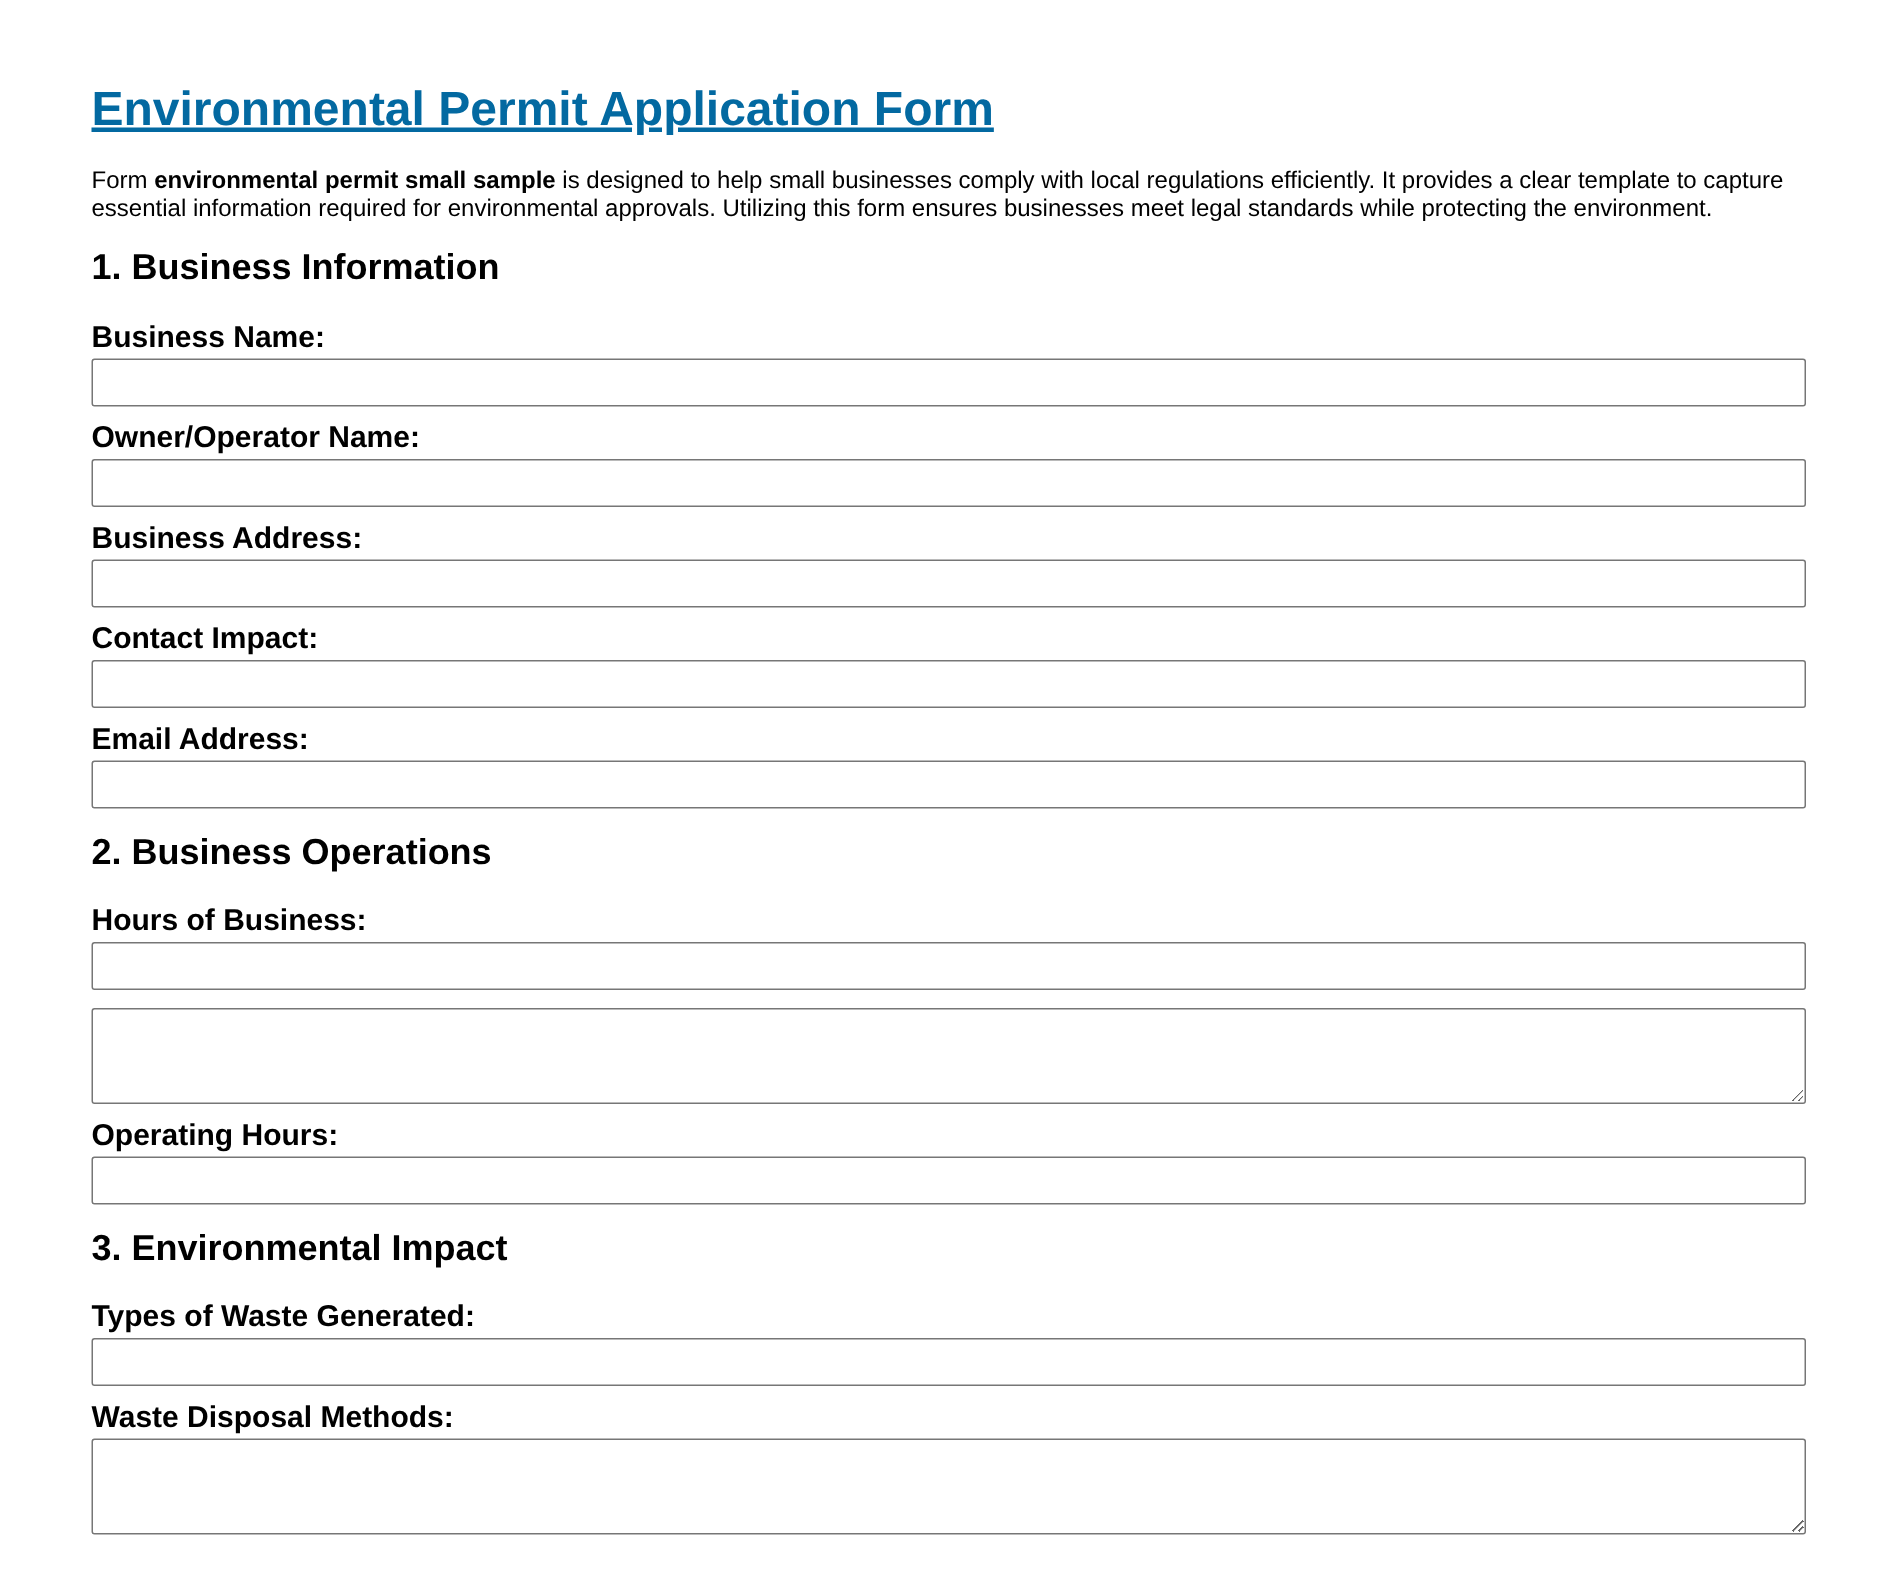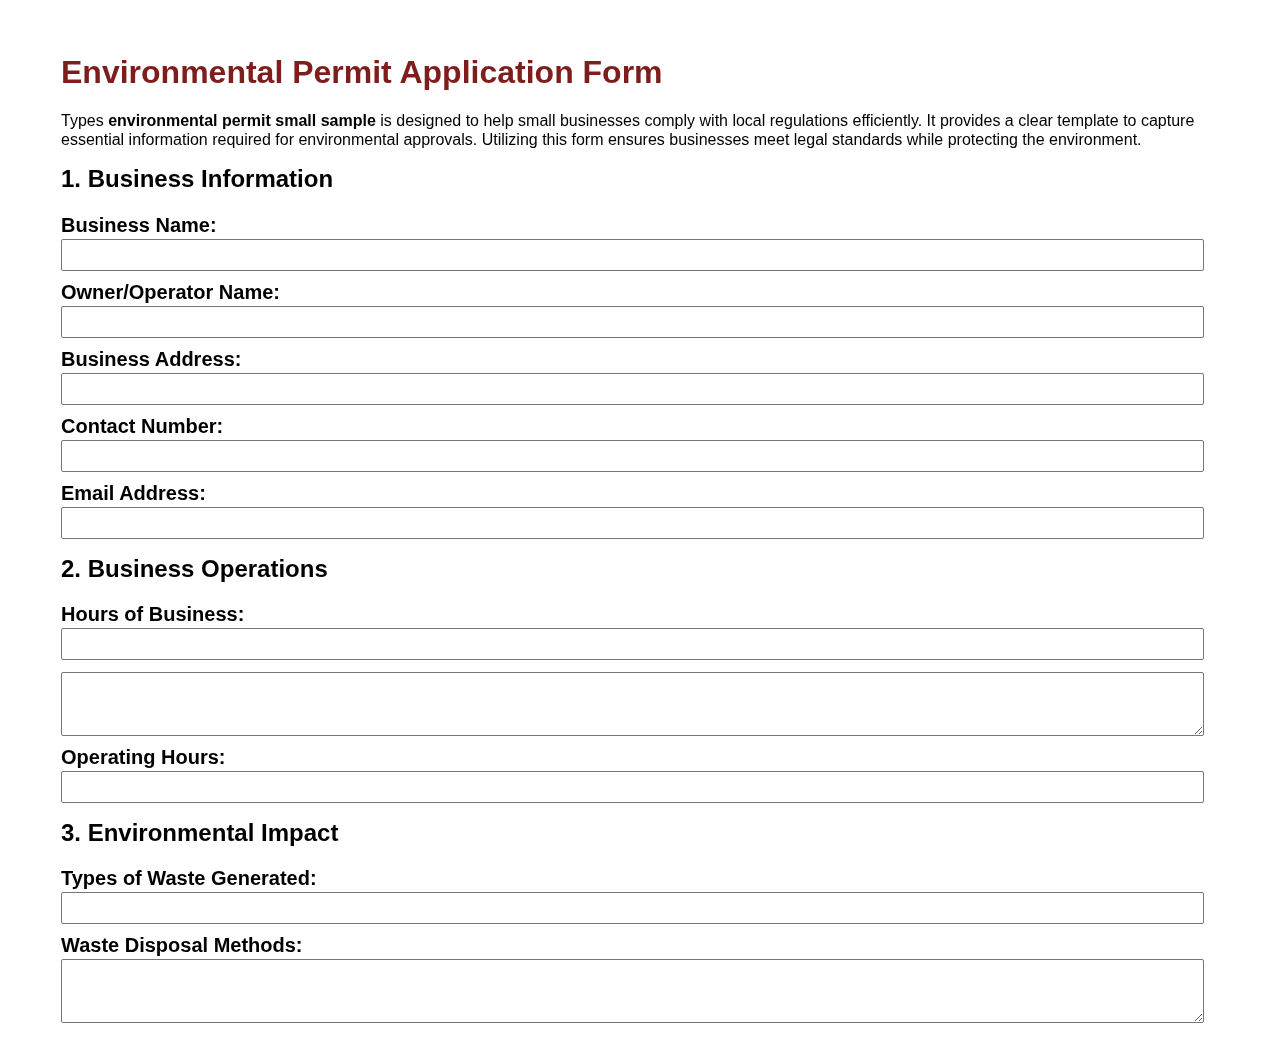--- a/index.html
+++ b/index.html
@@ -15,21 +15,22 @@
   .page {
     box-sizing: border-box;
     width: 1263px;
     padding: 54px 59px 0 61px;
   }
   h1.page-title {
     margin: 0 0 20px 0;
     font-size: 32px;
     line-height: 1.15;
     font-weight: bold;
-    color: #7f1d1d;
+    color: #0369a1;
+    text-decoration: underline;
   }
   p.intro {
     margin: 0 0 8px 0;
     font-size: 16px;
     line-height: 1.2;
     color: #000000;
   }
   h2.section-heading {
     margin: 17px 0 23px 0;
     font-size: 24px;
@@ -75,35 +76,35 @@
     resize: both;
   }
 </style>
 </head>
 <body>
 
 <div class="page">
 
   <h1 class="page-title">Environmental Permit Application Form</h1>
 
-  <p class="intro"><span>Types </span><strong>environmental permit small sample</strong><span> is designed to help small businesses comply with local regulations efficiently. It provides a clear template to capture essential information required for environmental approvals. Utilizing this form ensures businesses meet legal standards while protecting the environment.</span></p>
+  <p class="intro"><span>Form </span><strong>environmental permit small sample</strong><span> is designed to help small businesses comply with local regulations efficiently. It provides a clear template to capture essential information required for environmental approvals. Utilizing this form ensures businesses meet legal standards while protecting the environment.</span></p>
 
   <section>
     <h2 class="section-heading">1. Business Information</h2>
 
     <label class="field-label">Business Name:</label>
     <input type="text" class="text-input" style="">
 
     <label class="field-label">Owner/Operator Name:</label>
     <input type="text" class="text-input" style="">
 
     <label class="field-label">Business Address:</label>
     <input type="text" class="text-input" style="">
 
-    <label class="field-label">Contact Number:</label>
+    <label class="field-label">Contact Impact:</label>
     <input type="text" class="text-input" style="">
 
     <label class="field-label">Email Address:</label>
     <input type="text" class="text-input" style="">
   </section>
 
   <section>
     <h2 class="section-heading">2. Business Operations</h2>
 
     <label class="field-label">Hours of Business:</label>

